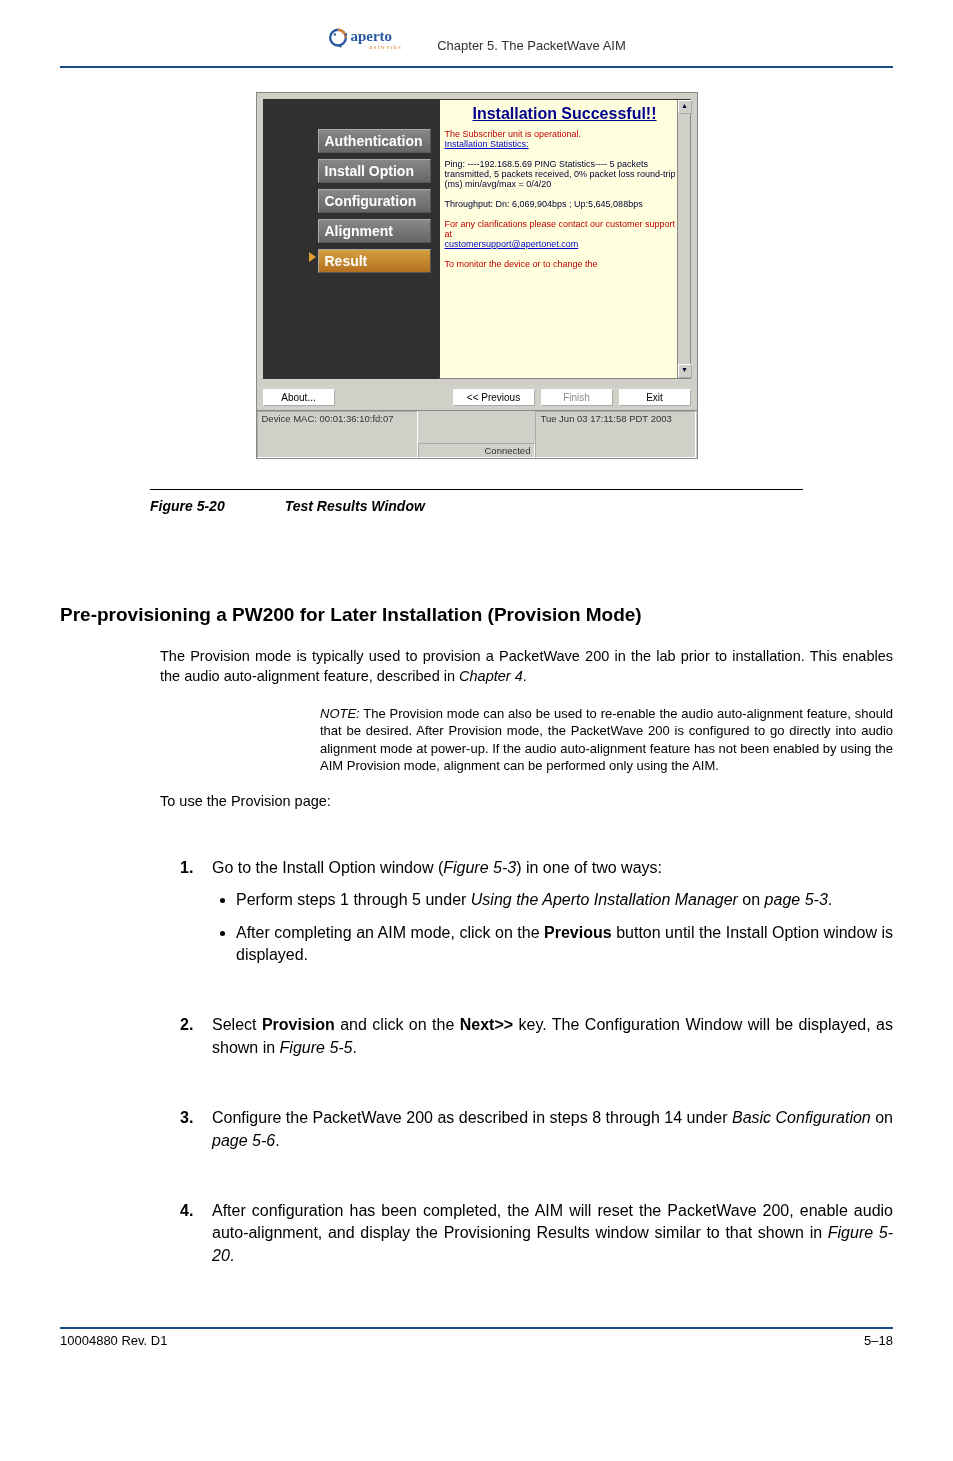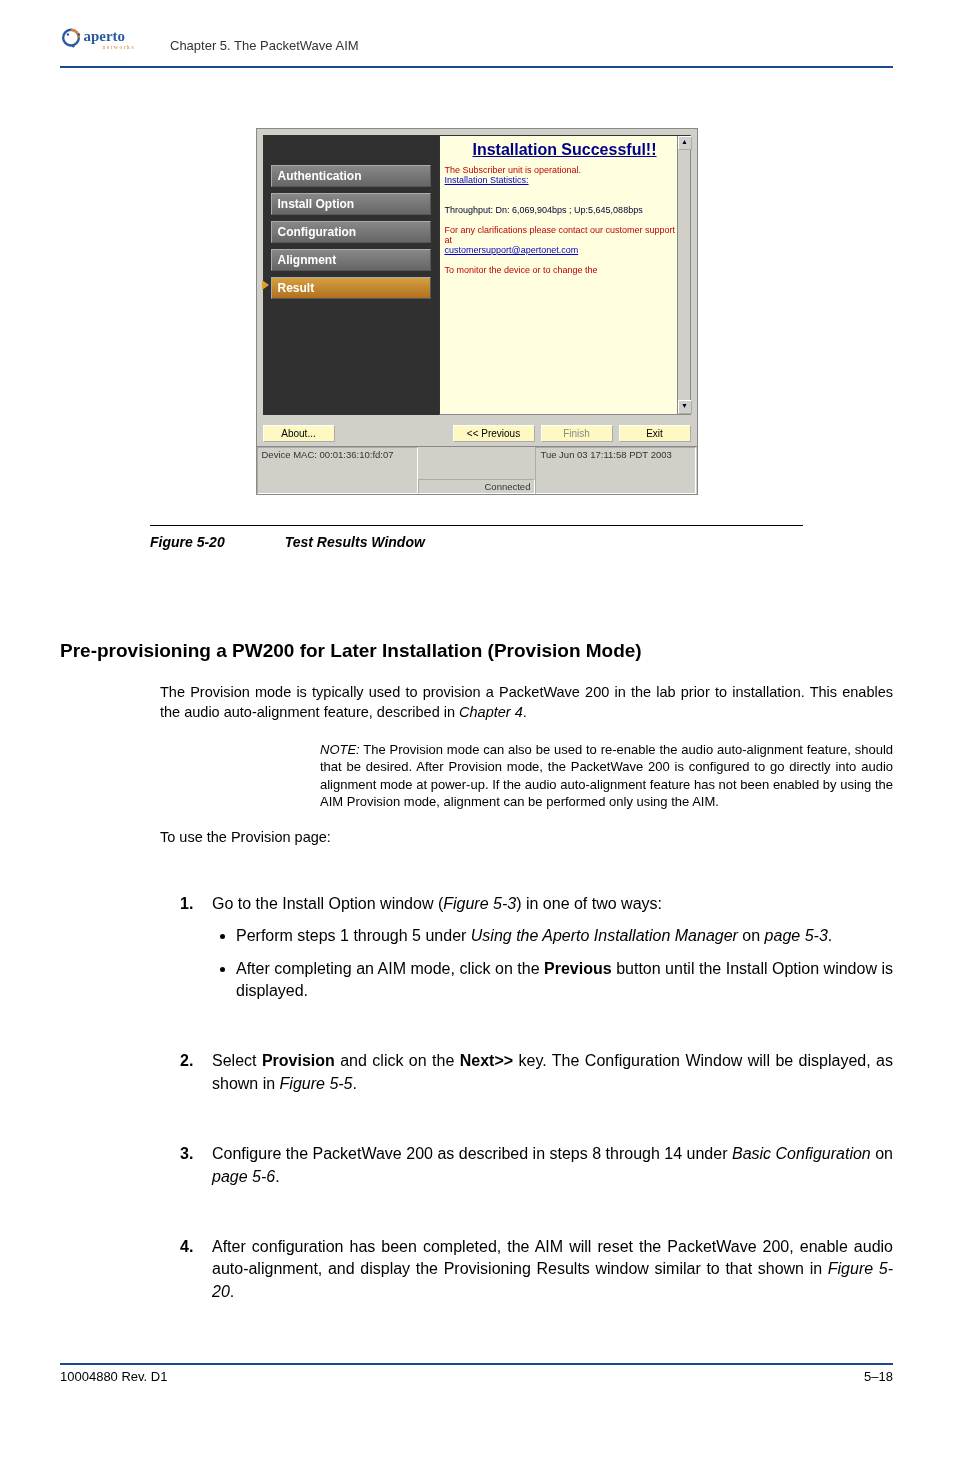--- a/index.html
+++ b/index.html
@@ -9,25 +9,25 @@
     background: #fff;
     color: #000;
     width: 953px;
   }
   .page {
     padding: 20px 60px 20px 60px;
     position: relative;
   }
   .header {
     display: flex;
-    justify-content: flex-start;
+    justify-content: center;
     align-items: flex-start;
     border-bottom: 2px solid #1a4a8a;
     padding-bottom: 6px;
-    margin-bottom: 60px;
+    margin-bottom: 24px;
   }
   .logo {
     display: flex;
     align-items: center;
   }
   .logo svg {
     width: 110px;
     height: 40px;
   }
   .chapter-label {
@@ -60,23 +60,24 @@
     display: flex;
     flex-direction: column;
     gap: 6px;
     min-height: 220px;
   }
   .nav-item {
     background: linear-gradient(#888,#666);
     border: 1px outset #aaa;
     color: #fff;
     padding: 3px 6px;
-    font-size: 12px;
+    font-size: 14px;
     font-weight: bold;
     position: relative;
+    margin-left: 47px;
   }
   .nav-item.active {
     background: linear-gradient(#d4a040,#b37020);
   }
   .nav-arrow {
     position: absolute;
     left: -10px;
     top: 2px;
     width: 0; height: 0;
     border-top: 5px solid transparent;
@@ -118,21 +119,21 @@
     line-height: 10px;
   }
   .app-button-row {
     display: flex;
     padding: 4px 6px;
     gap: 6px;
     background: #d0d0c8;
   }
   .app-btn {
     border: 1px outset #fff;
-    background: #fef9c3;
+    background: #ffffff;
     padding: 2px 0;
     font-size: 10px;
     text-align: center;
   }
   .app-btn.about { width: 70px; }
   .spacer { flex: 1; }
   .app-btn.prev { width: 80px; }
   .app-btn.finish { width: 70px; color: #888; }
   .app-btn.exit { width: 70px; }
   .status-bar {
@@ -253,20 +254,21 @@
           <div class="nav-item active">
             <span class="nav-arrow"></span>
             <span>Result</span>
           </div>
         </div>
         <div class="result-panel">
           <div class="result-title">Installation Successful!!</div>
           <div class="result-red">The Subscriber unit is operational.</div>
           <div class="result-link">Installation Statistics:</div>
           <br>
+          <div>Ping: ----192.168.5.69 PING Statistics---- 5 packets transmitted, 5 packets received, 0% packet loss round-trip (ms) min/avg/max = 0/4/20</div>
           <br>
           <div>Throughput: Dn: 6,069,904bps ; Up:5,645,088bps</div>
           <br>
           <div class="result-red">For any clarifications please contact our customer support at</div>
           <div class="result-link">customersupport@apertonet.com</div>
           <br>
           <div class="result-red">To monitor the device or to change the</div>
           <div class="result-scrollbar">
             <div class="scroll-btn">▲</div>
             <div style="position:absolute;bottom:0;">

